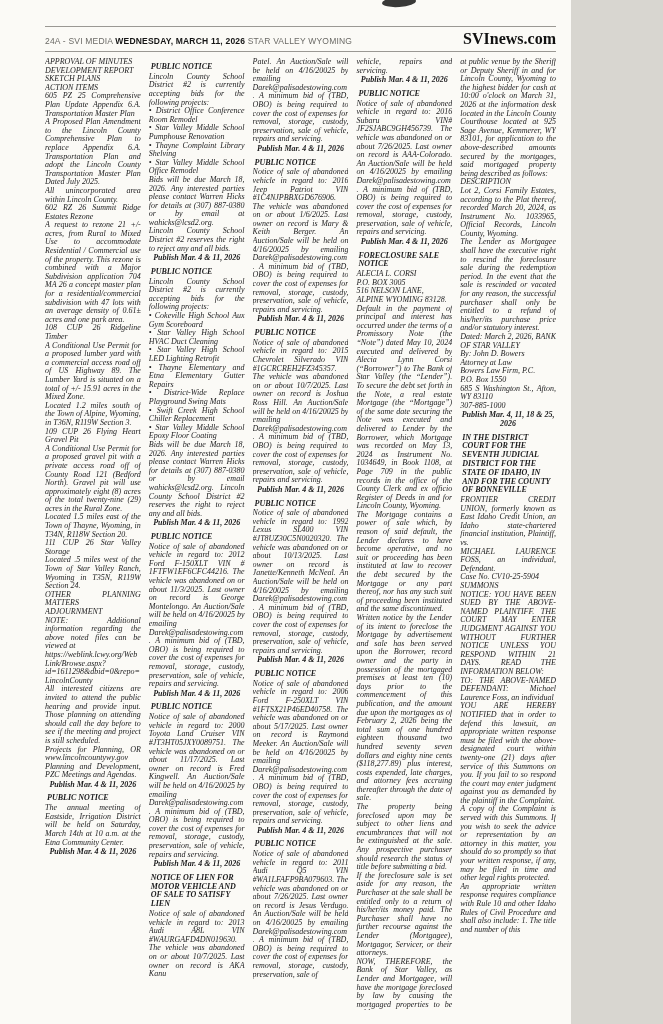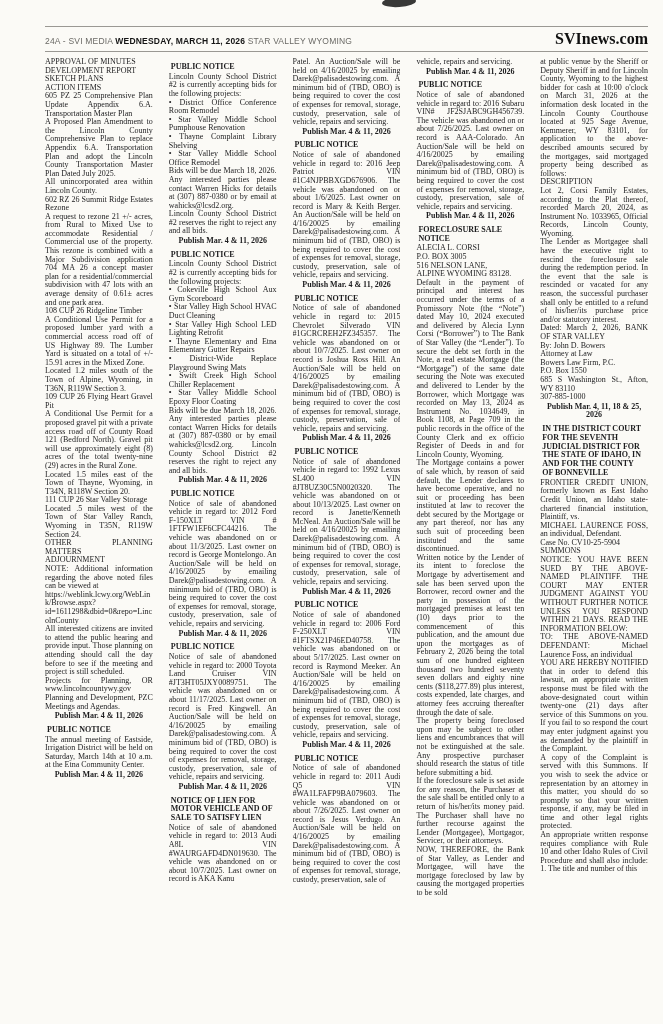--- a/index.html
+++ b/index.html
@@ -1,39 +1,39 @@
 <!DOCTYPE html>
 <html><head>
 <meta charset="utf-8">
 <style>
   html,body{margin:0;padding:0;background:#d8d6d0;}
   .page{
     position:relative;
-    width:663px;height:1024px;
+    width:571px;height:1024px;
     background:#fbfaf6;
     box-sizing:border-box;
     padding:26px 15px 8px 45px;
     font-family:"Liberation Serif","DejaVu Serif",serif;
     color:#1c1c1e;
     overflow:hidden;
   }
   .print-artifact{
     position:absolute;top:-3px;left:382px;width:34px;height:10px;
     background:#222;border-radius:50%;transform:rotate(-4deg);opacity:.9;
   }
   .masthead{
     display:flex;justify-content:space-between;align-items:baseline;
     border-top:1px solid #9a9893;border-bottom:1px solid #9a9893;
     padding:3px 0 3px 0;
   }
   .masthead .left{font-family:"Liberation Sans","DejaVu Sans",sans-serif;font-size:8.5px;letter-spacing:.2px;color:#6b6a66;white-space:nowrap;}
   .masthead .left b{color:#151515;}
   .masthead .site{font-family:"Liberation Serif",serif;font-weight:bold;font-size:16px;color:#111;}
   .columns{
-    display:flex;gap:16px;margin-top:6px;height:952px;
+    display:flex;gap:8px;margin-top:6px;height:952px;font-style:italic;
   }
   .col{
     flex:1 1 0;min-width:0;height:100%;overflow:hidden;
     font-size:8px;line-height:8.6px;
   }
   .b-p{text-align:justify;overflow-wrap:break-word;margin:0;}
   .b-h{font-weight:bold;margin:5px 2px 1px 2px;line-height:8.8px;}
   .b-pub{font-weight:bold;text-align:center;margin:1px 0 2px 0;}
 </style>
 </head>

